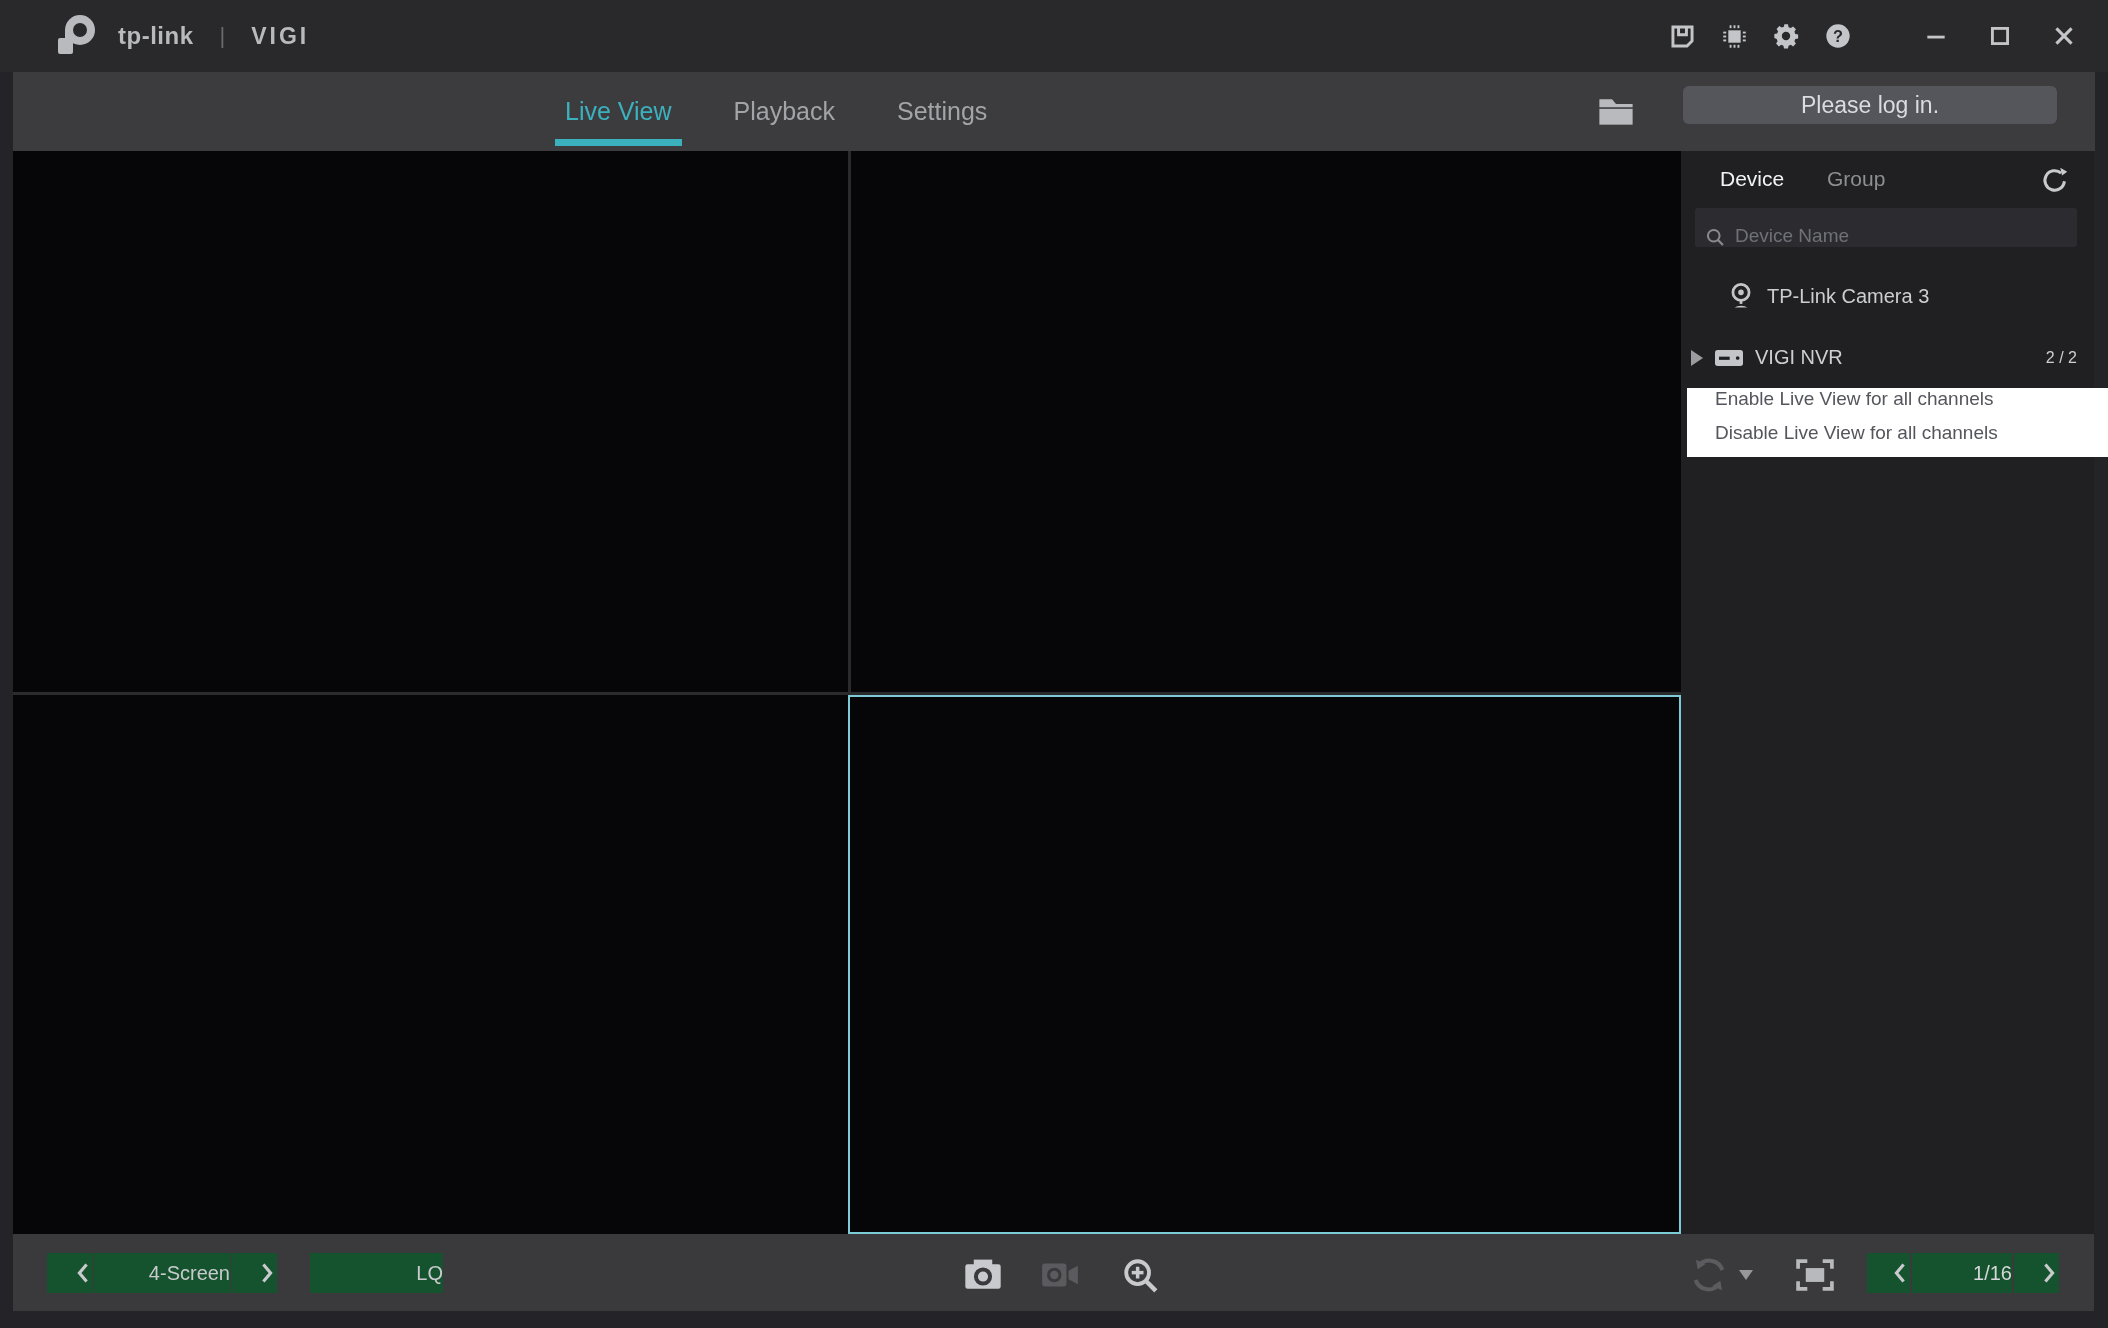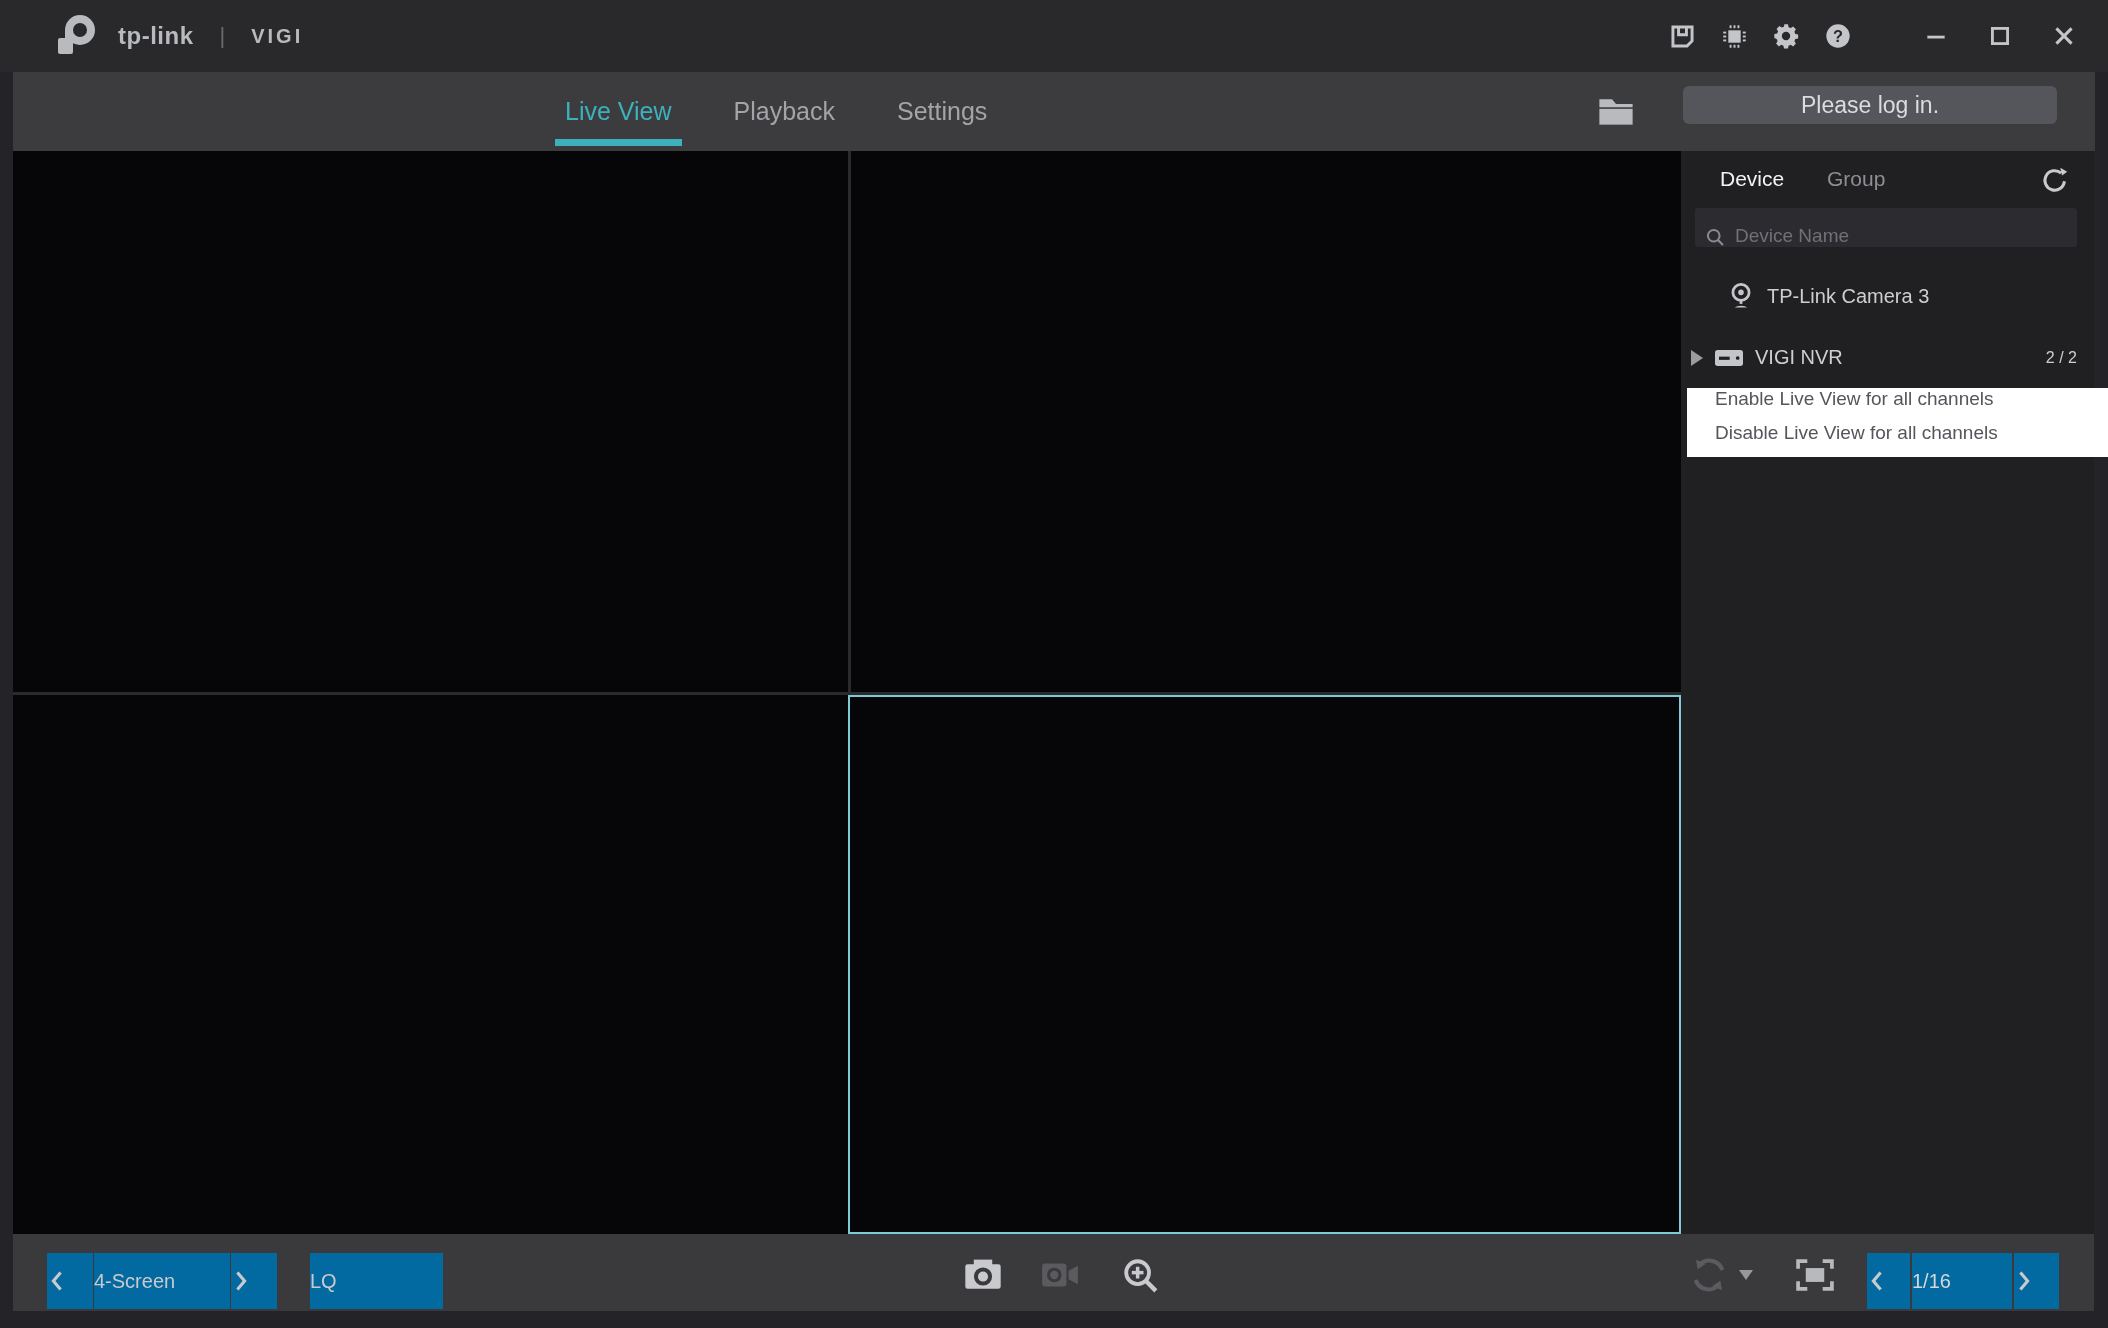--- a/index.html
+++ b/index.html
@@ -9,21 +9,21 @@
     width:2108px; height:1328px; overflow:hidden; position:relative;
   }
   #app { position:absolute; left:0; top:0; width:2108px; height:1328px; background:#242428; }
 
   
   .titlebar { position:absolute; left:0; top:0; width:2108px; height:72px; background:#29292c;
     display:flex; align-items:center; }
   .brand { display:flex; align-items:center; margin-left:54px; gap:20px; }
   .brand-word { color:#b9babd; font-size:24px; font-weight:bold; letter-spacing:0.5px; }
   .brand-sep { color:#6a6a6e; font-size:22px; margin:0 6px; font-weight:normal; }
-  .brand-product { color:#b9babd; font-size:20px; font-weight:bold; letter-spacing:3px; }
+  .brand-product { color:#b9babd; font-size:23px; font-weight:bold; letter-spacing:3px; }
   .tb-icons { position:absolute; right:0; top:0; height:72px; display:flex; align-items:center; }
   .tb-btn { width:40px; height:40px; display:flex; align-items:center; justify-content:center; cursor:pointer; }
   .tb-btn.app { margin-right:12px; }
   .tb-btn.win { margin-right:24px; }
   .tb-spacer { width:46px; }
 
   
   .navbar { position:absolute; left:13px; top:72px; width:2082px; height:79px; background:#3c3c3f; }
   .nav-tabs { position:absolute; left:546px; top:0; height:79px; display:flex; gap:50px; }
   .nav-tab { position:relative; height:79px; display:flex; align-items:center; color:#a3a4a8;
@@ -66,22 +66,22 @@
   .tri-expand { width:0; height:0; border-left:12px solid #9b9c9f; border-top:8px solid transparent;
     border-bottom:8px solid transparent; margin-left:10px; }
 
   
   .ctx-menu { position:absolute; left:1687px; top:388px; width:421px; height:69px; background:#ffffff; }
   .ctx-item { height:34px; display:flex; align-items:flex-start; padding-left:28px; color:#55565c;
     font-size:19px; cursor:pointer; }
 
   
   .toolbar { position:absolute; left:13px; top:1234px; width:2081px; height:77px; background:#3a3a3d; }
-  .tb-group-btn { position:absolute; top:19px; height:56px; background:#0369a1; color:#c9cacd;
-    display:flex; align-items:center; justify-content:flex-start; font-size:20px; cursor:pointer; }
+  .tb-group-btn { position:absolute; top:19px; height:40px; background:#14532d; color:#c9cacd;
+    display:flex; align-items:center; justify-content:flex-end; font-size:20px; cursor:pointer; }
   .btn-prev-screen { left:34px; width:46px; }
   .btn-screen-mode { left:81px; width:136px; }
   .btn-next-screen { left:218px; width:46px; }
   .btn-lq { left:297px; width:133px; }
   .btn-page-prev { left:1854px; width:43px; }
   .page-indicator { left:1899px; width:100px; color:#d6d7da; cursor:default; }
   .btn-page-next { left:2001px; width:45px; }
   .center-icon { position:absolute; top:22px; width:40px; height:38px; display:flex; align-items:center;
     justify-content:center; cursor:pointer; }
   .icon-snapshot { left:950px; }

